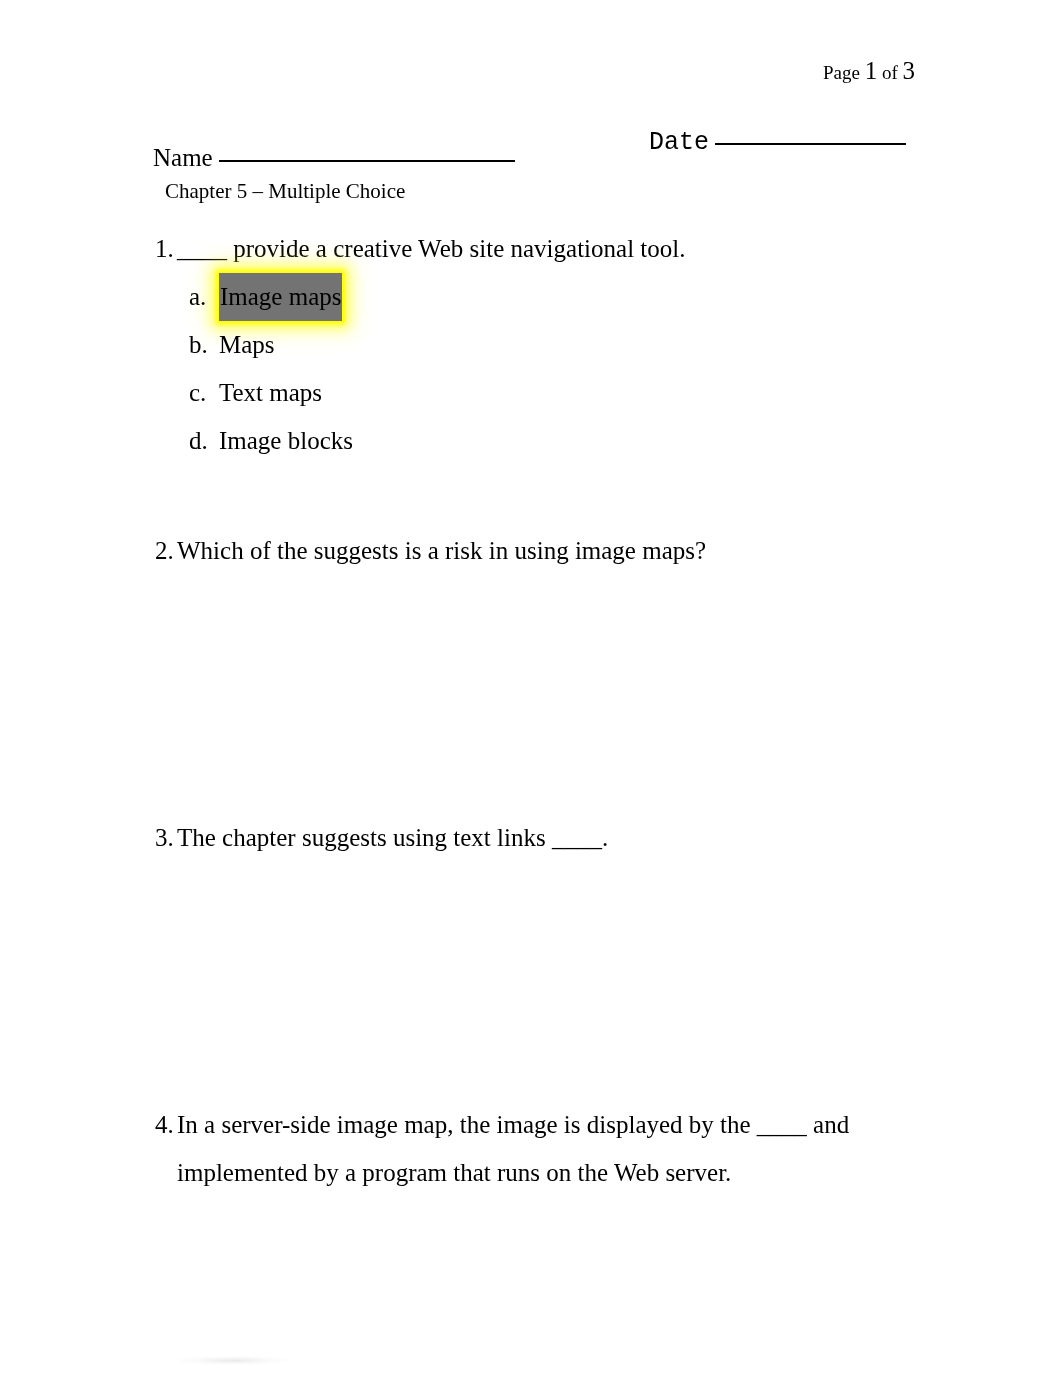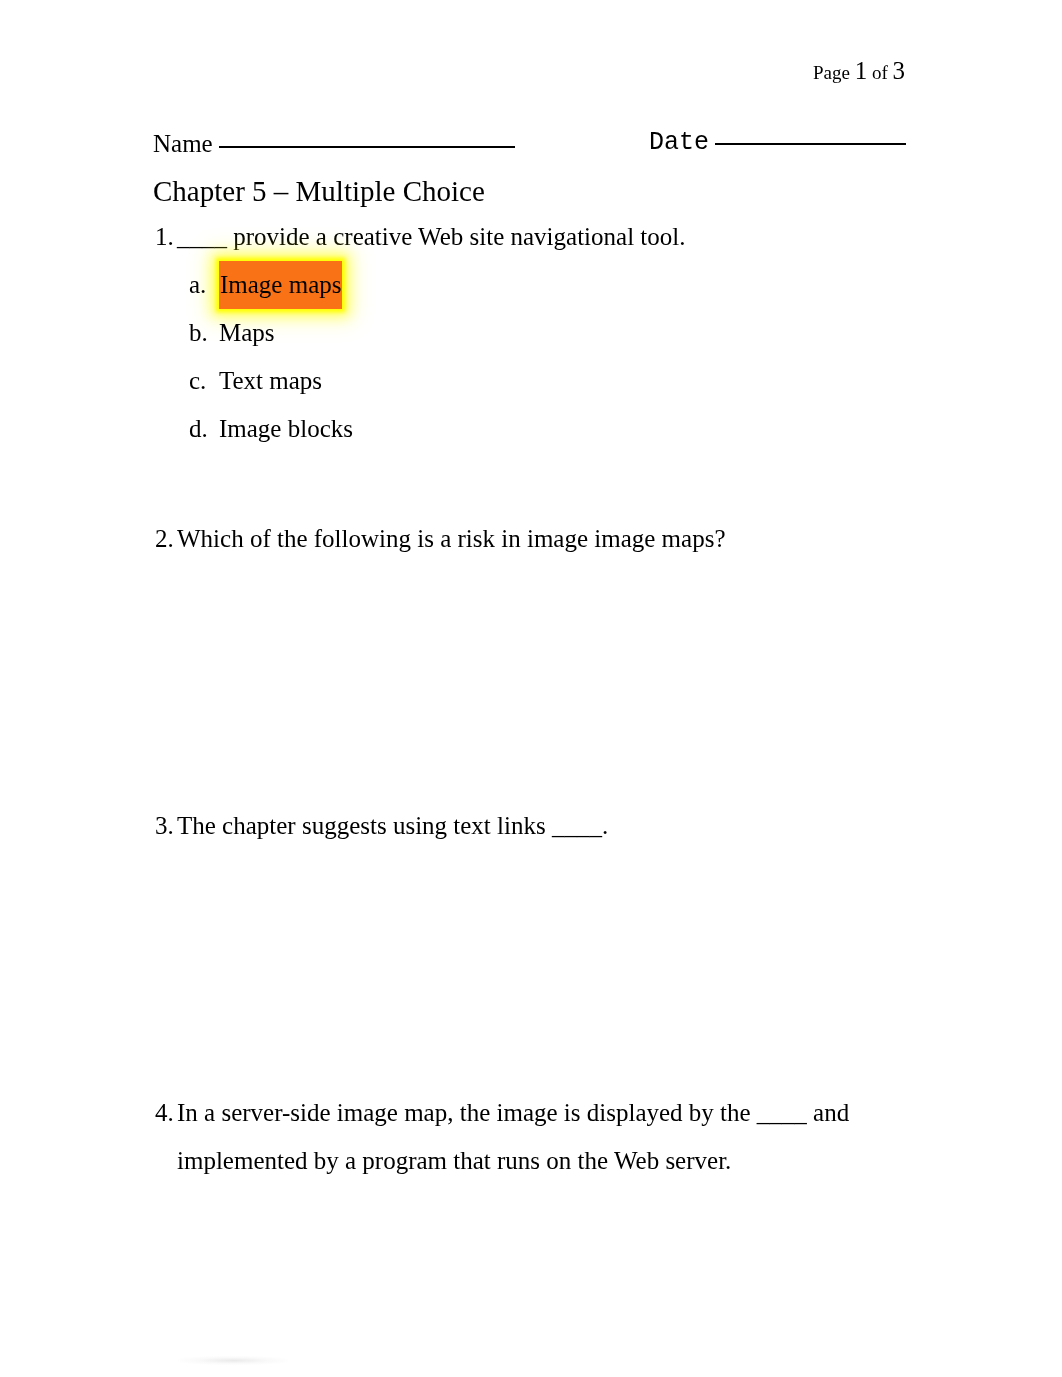--- a/index.html
+++ b/index.html
@@ -17,21 +17,21 @@
     width: 1062px;
     height: 1377px;
     background: #ffffff;
     overflow: hidden;
   }
 
   
   .header {
     position: absolute;
     top: 58px;
-    right: 157px;
+    right: 147px;
     line-height: 1;
     white-space: nowrap;
     font-size: 19px;
   }
   .header .word { font-size: 19px; }
   .header .num  { font-size: 25px; }
 
   
   .body-block {
     position: absolute;
@@ -42,41 +42,41 @@
 
   .line-namedate {
     position: relative;
     height: 38px;
     font-size: 25px;
     white-space: nowrap;
   }
   .name-group {
     position: absolute;
     left: 0;
-    top: 2px;
+    top: 16px;
   }
   .date-group {
     position: absolute;
     left: 496px;
     top: 0;
     font-family: Liberation Mono, monospace;
   }
   .rule {
     display: inline-block;
     border-bottom: 2px solid #000;
     vertical-align: 4px;
     margin-left: 6px;
   }
   .rule-name { width: 296px; }
   .rule-date { width: 191px; }
 
   .para {
-    font-size: 29px;
+    font-size: 21px;
     line-height: 43px;
-    margin: 0;
+    margin: 12px;
     white-space: nowrap;
   }
   .para-chapter { margin-top: 4px; }
   .para-instructions { margin-top: 0px; }
 
   
   .qlist {
     margin: 0;
     padding: 0;
     list-style: none;
@@ -115,21 +115,21 @@
     position: absolute;
     left: 0;
     top: 0;
     width: 30px;
   }
   .c-text {
     display: inline-block;
     margin-left: 30px;
   }
   .hl {
-    background: #f97316;
+    background: #737373;
     box-shadow:
       0 0 4px 3px #ffff00,
       0 0 12px 7px rgba(255,255,0,0.55),
       0 0 20px 12px rgba(255,255,0,0.22);
     padding: 0 1px;
   }
 
   
   .gap-q1 { height: 62px; }
   .gap-q2 { height: 239px; }
@@ -196,21 +196,21 @@
         <li class="choice">
           <span class="c-letter">d.</span>
           <span class="c-text">Image blocks</span>
         </li>
       </ul>
 
       <div class="gap-q1"></div>
 
       <li class="question">
         <span class="q-num">2.</span>
-        <span class="q-text">Which of the following is a risk in image image maps?</span>
+        <span class="q-text">Which of the suggests is a risk in using image maps?</span>
       </li>
 
       <div class="gap-q2"></div>
 
       <li class="question">
         <span class="q-num">3.</span>
         <span class="q-text">The chapter suggests using text links ____.</span>
       </li>
 
       <div class="gap-q3"></div>

